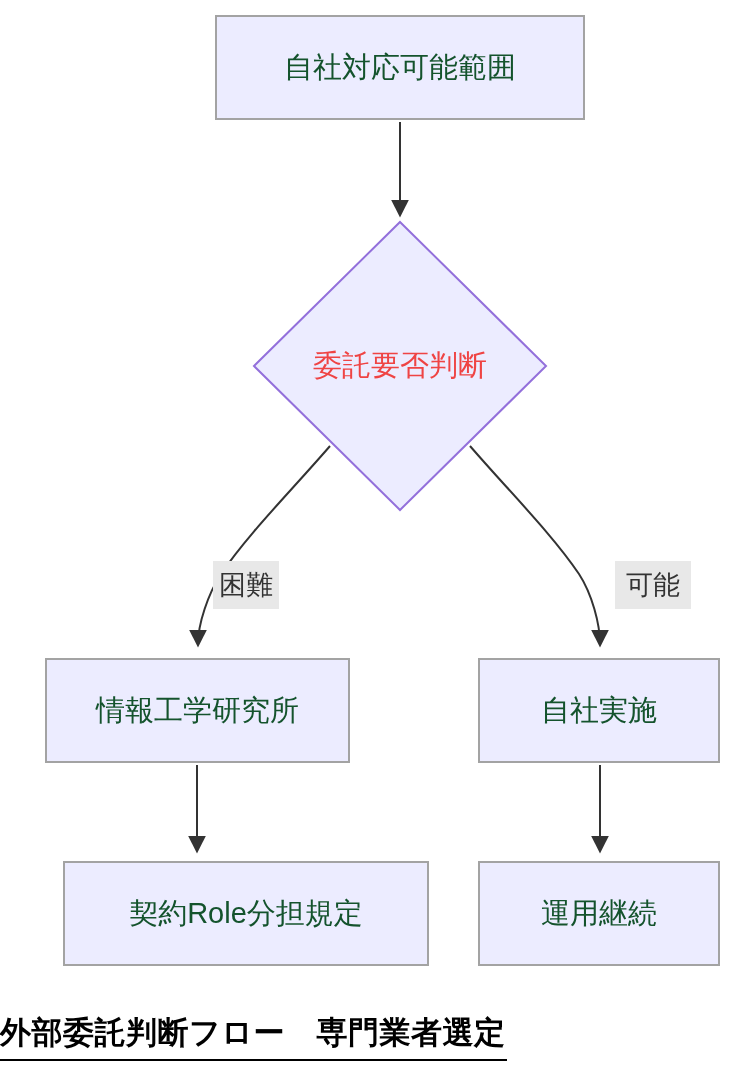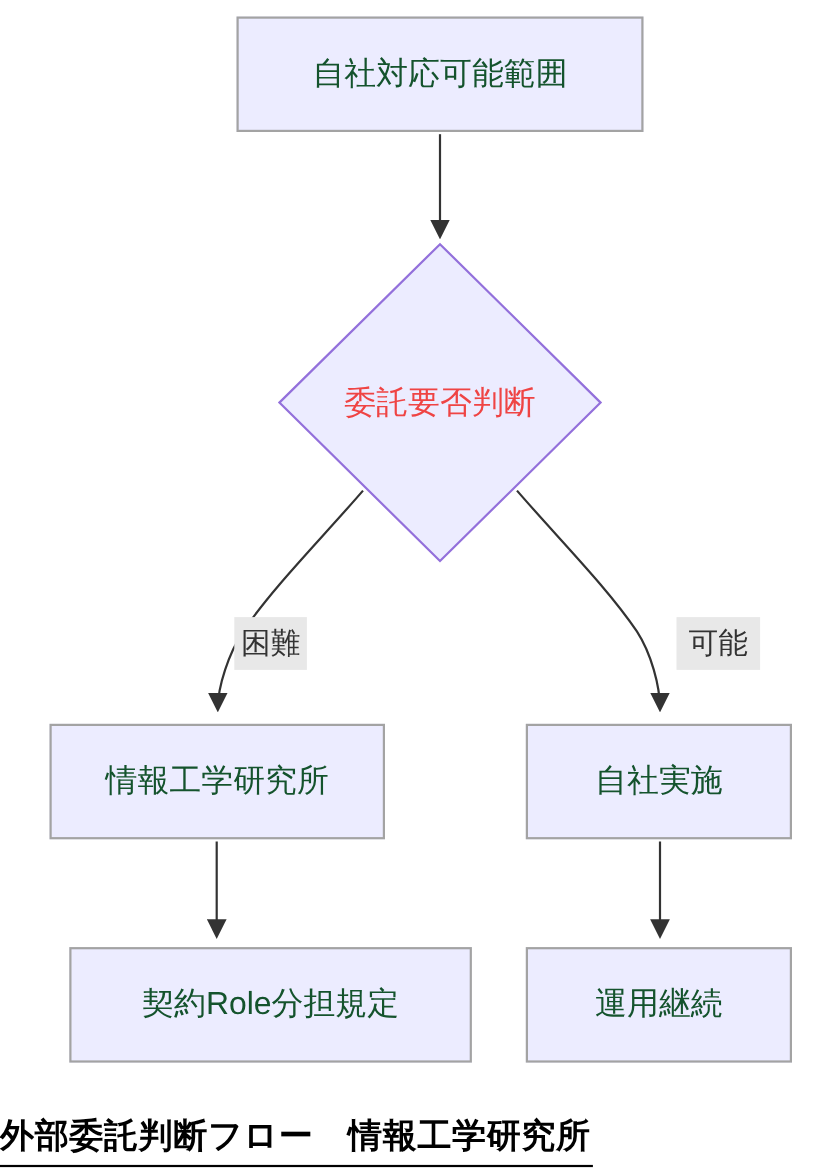--- a/index.html
+++ b/index.html
@@ -130,15 +130,15 @@
   </div>
 
   <div class="edge-label l-difficult">
     <span>困難</span>
   </div>
 
   <div class="edge-label l-possible">
     <span>可能</span>
   </div>
 
-  <div class="caption">外部委託判断フロー　情報工学研究所</div>
+  <div class="caption">外部委託判断フロー　専門業者選定</div>
 
 </div>
 
 </body></html>

